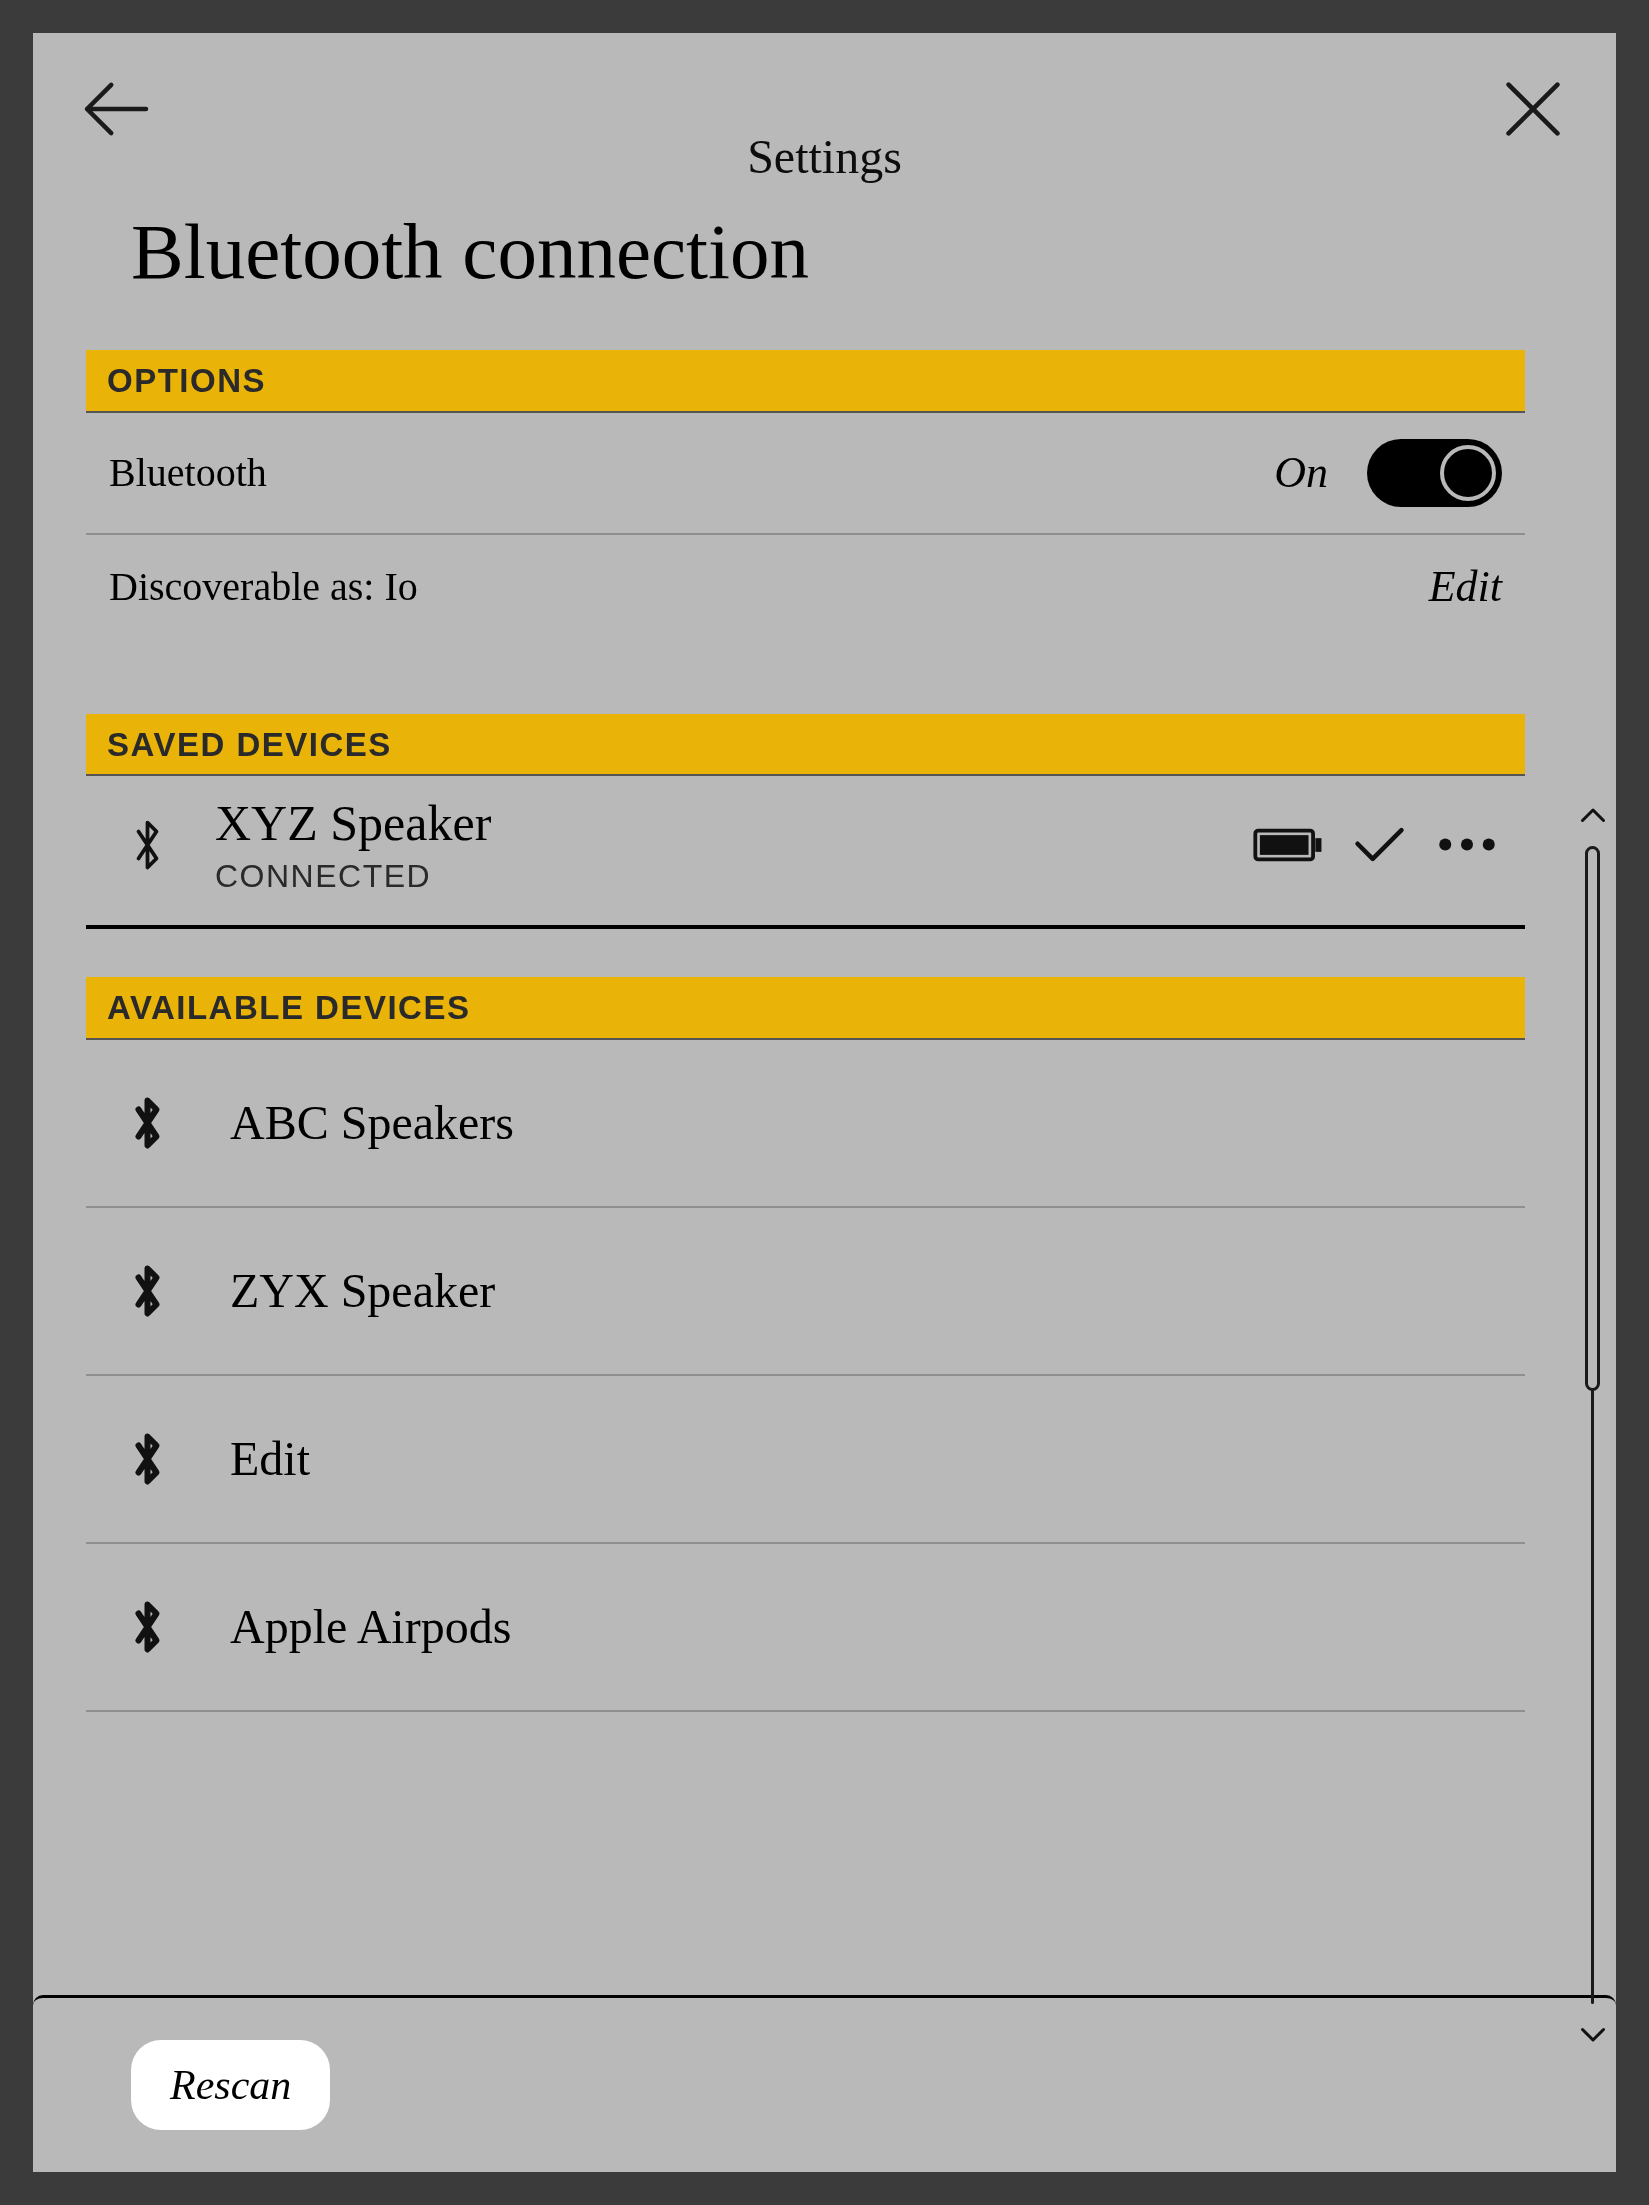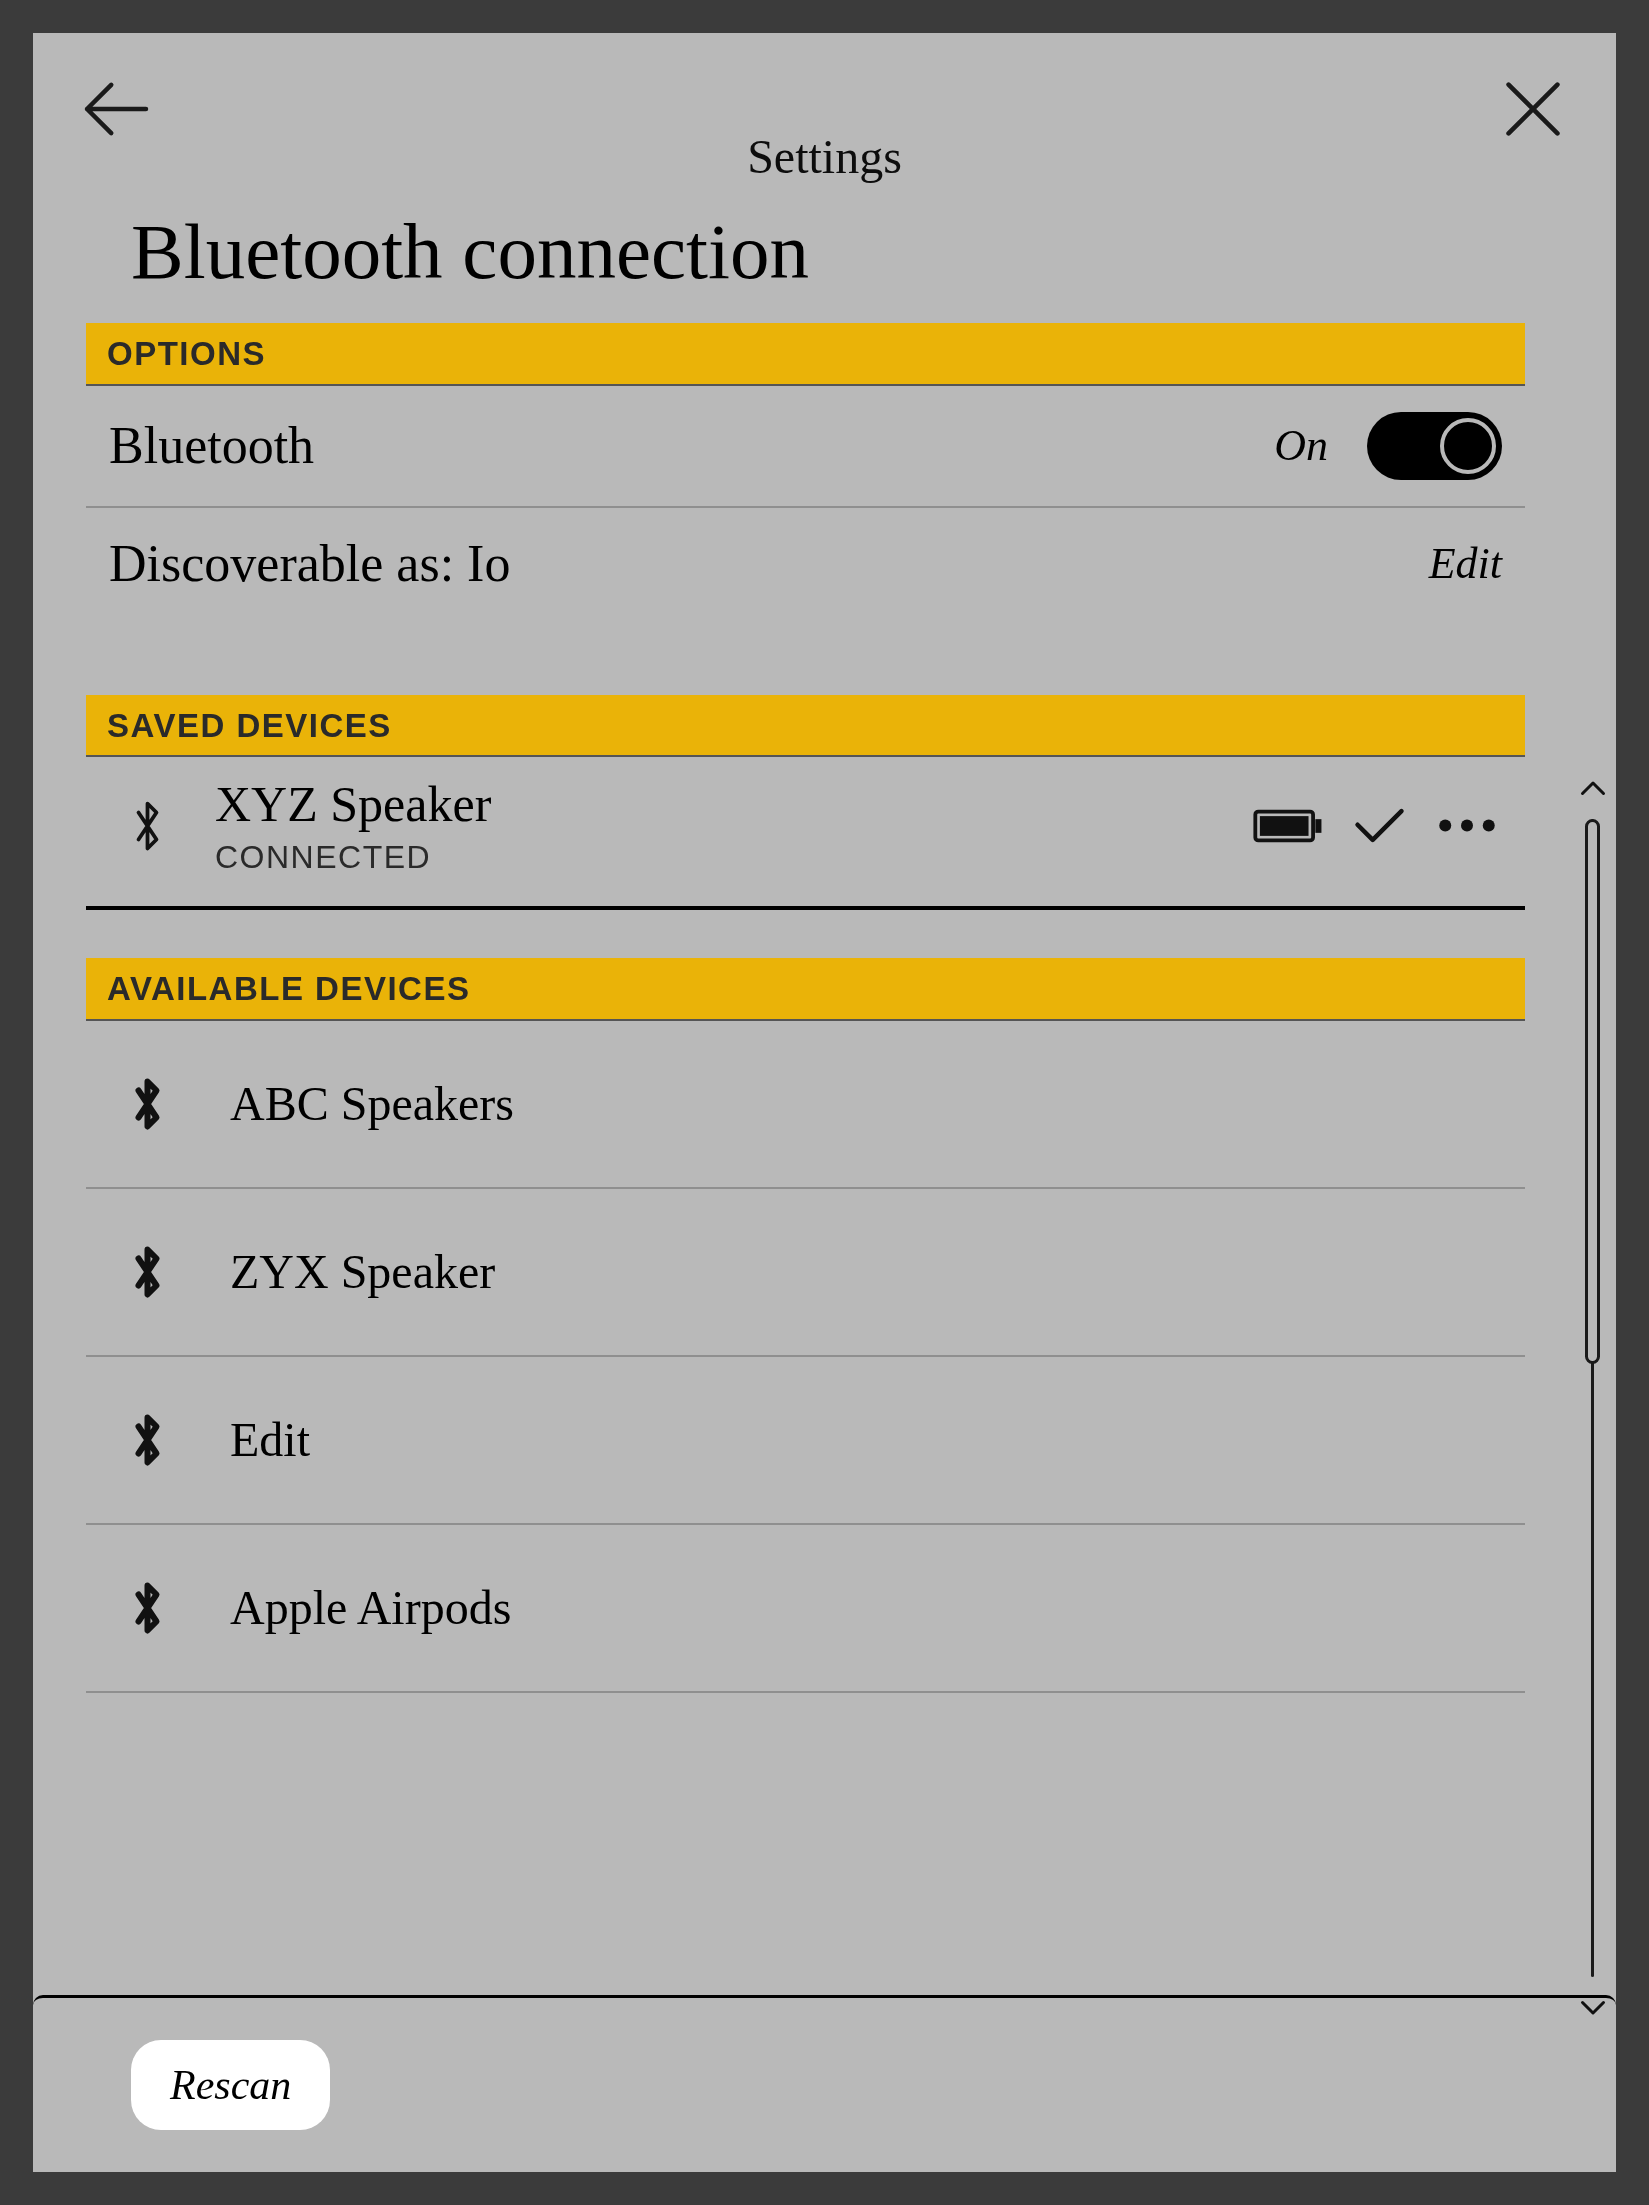--- a/index.html
+++ b/index.html
@@ -33,21 +33,21 @@
     width: 76px; height: 76px;
     display: flex; align-items: center; justify-content: center;
   }
   .back-btn { left: 44px; top: 38px; }
   .close-btn { right: 45px; top: 38px; }
   svg { display: block; }
 
   .page-title {
     font-size: 79px;
     font-weight: 400;
-    padding: 23px 98px 26px 98px;
+    padding: 23px 98px 53px 98px;
     color: #000;
   }
 
   .content {
     position: relative;
     flex: 1 1 auto;
     padding: 0 53px 0 53px;
   }
 
   .section-header {
@@ -64,21 +64,21 @@
 
   .row {
     display: flex;
     align-items: center;
     justify-content: space-between;
     padding: 26px 23px 26px 23px;
     border-bottom: 2.3px solid #8f8f8f;
     margin: 0 38px 0 0;
   }
   .row .label {
-    font-size: 52px;
+    font-size: 40px;
   }
   .row .right {
     display: flex;
     align-items: center;
     gap: 39px;
   }
   .state-text { font-size: 44px; font-style: italic; }
   .edit-text  { font-size: 44px; font-style: italic; }
 
   .toggle {

